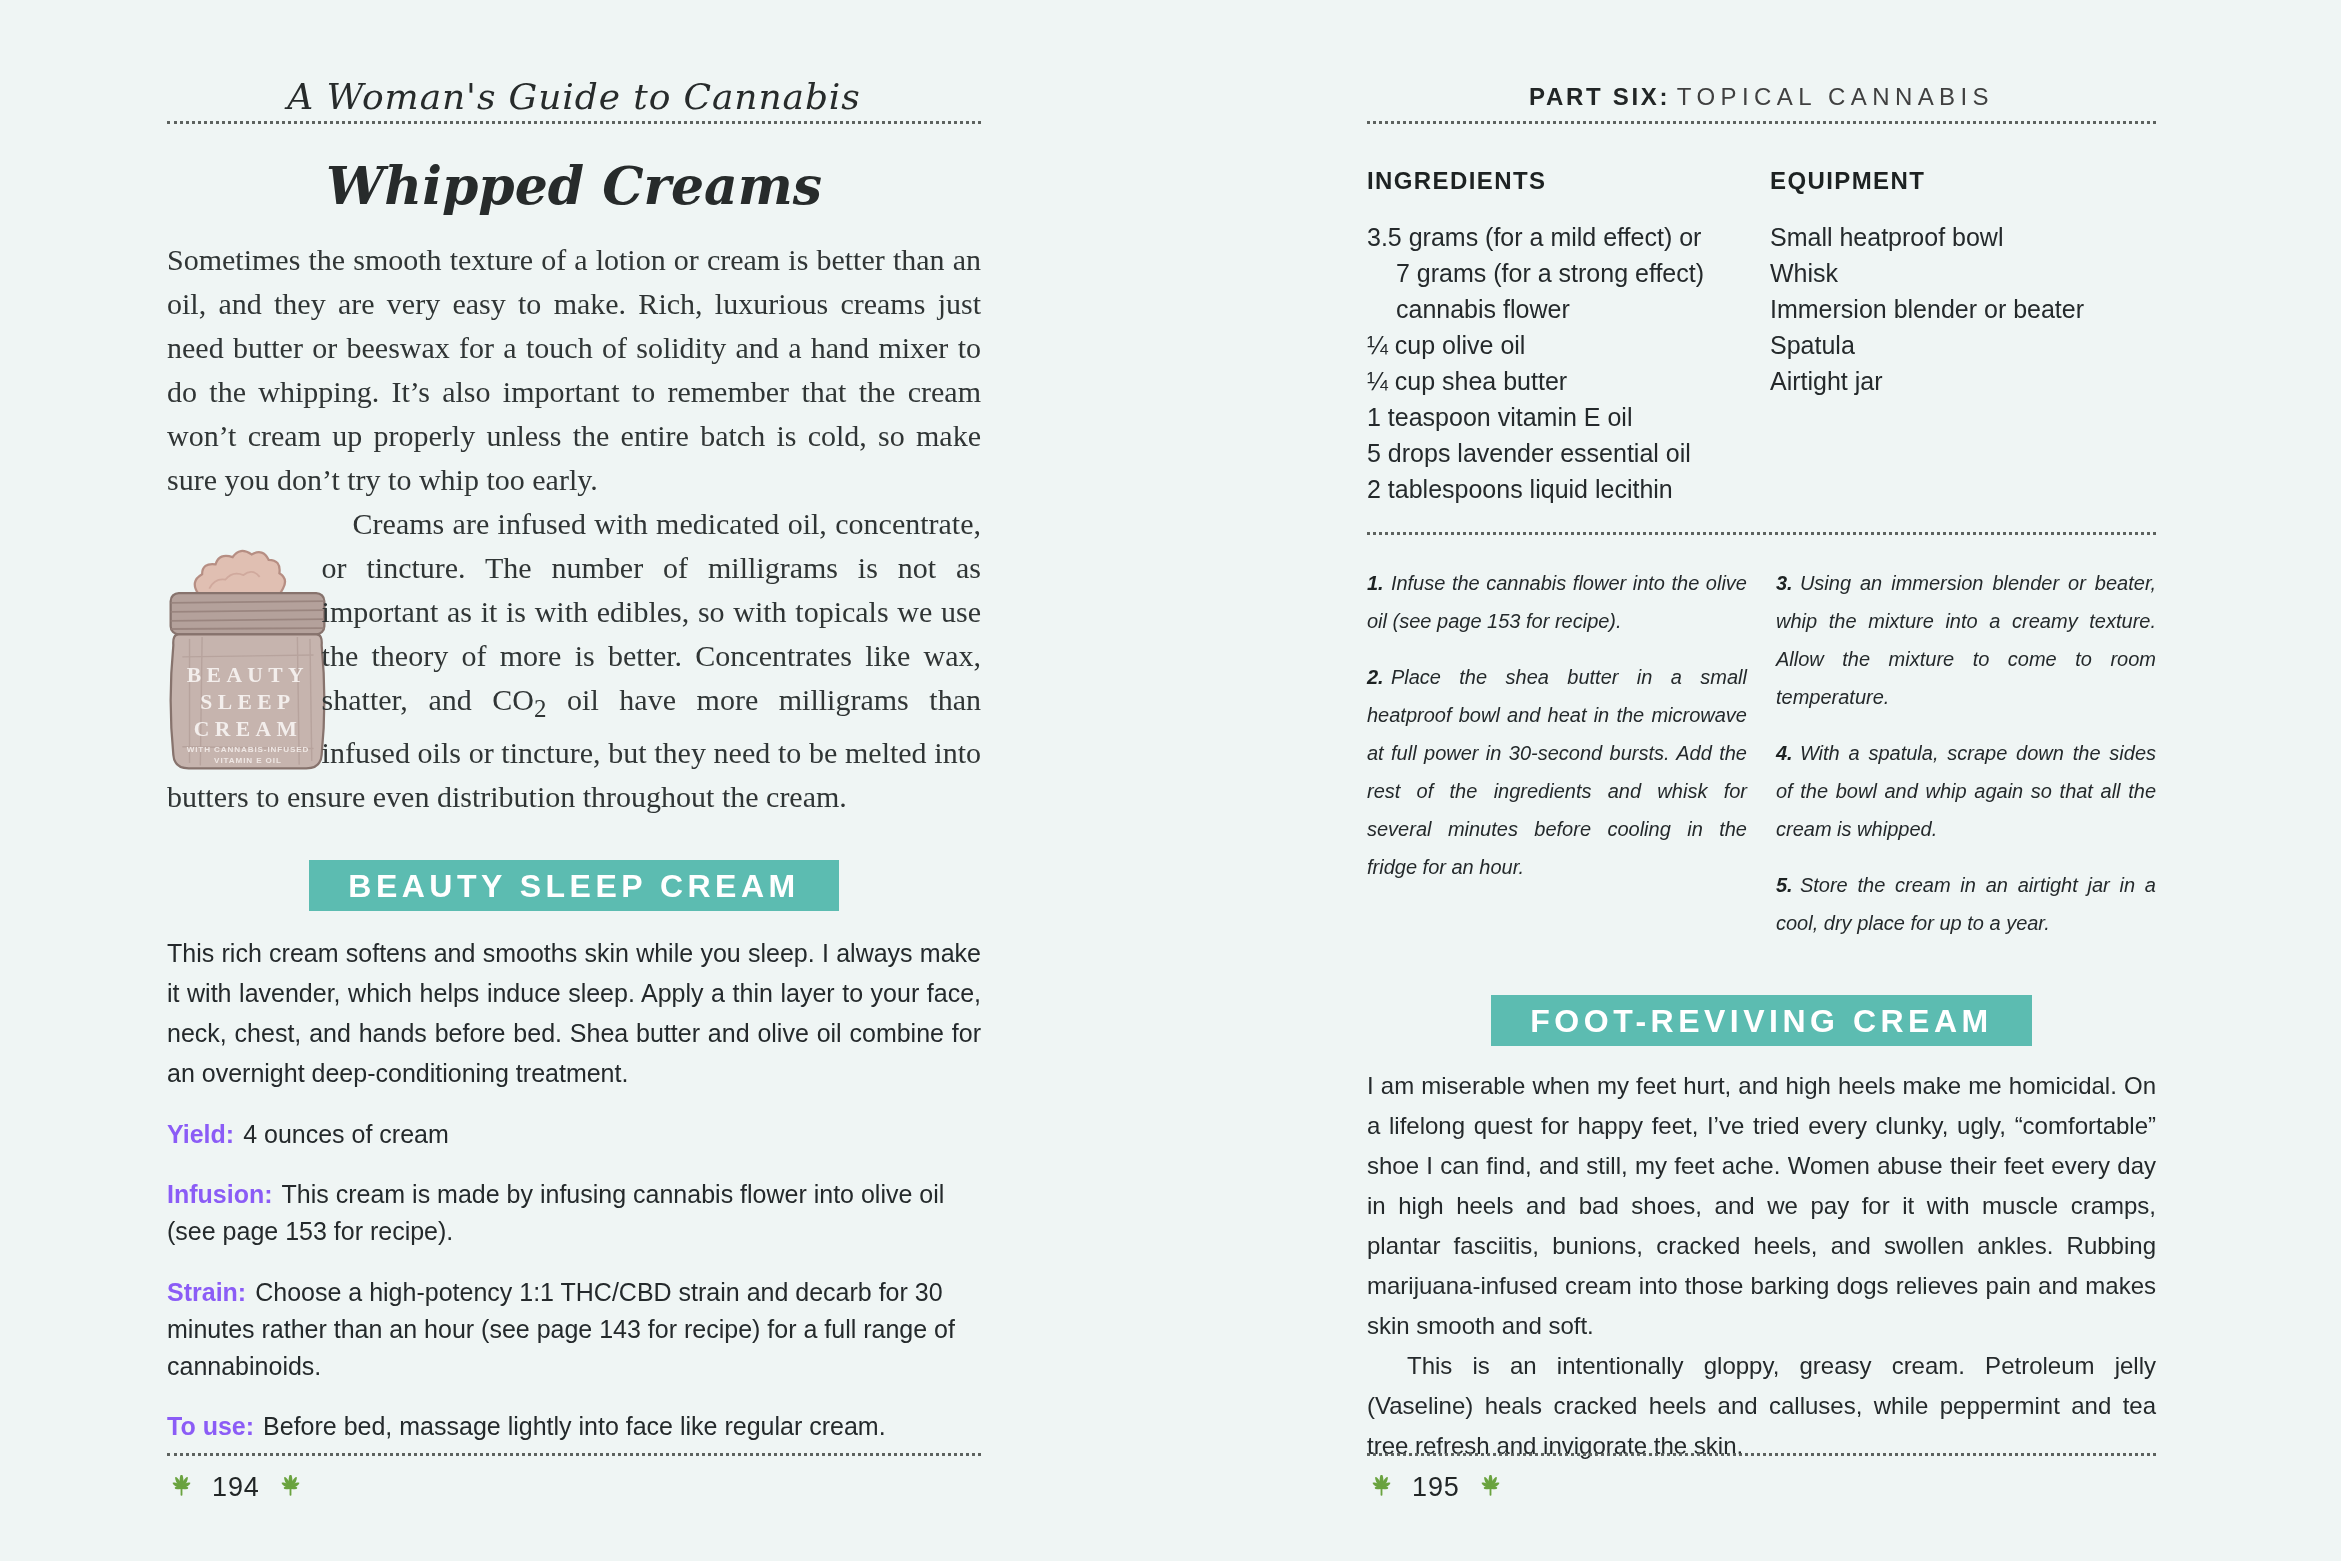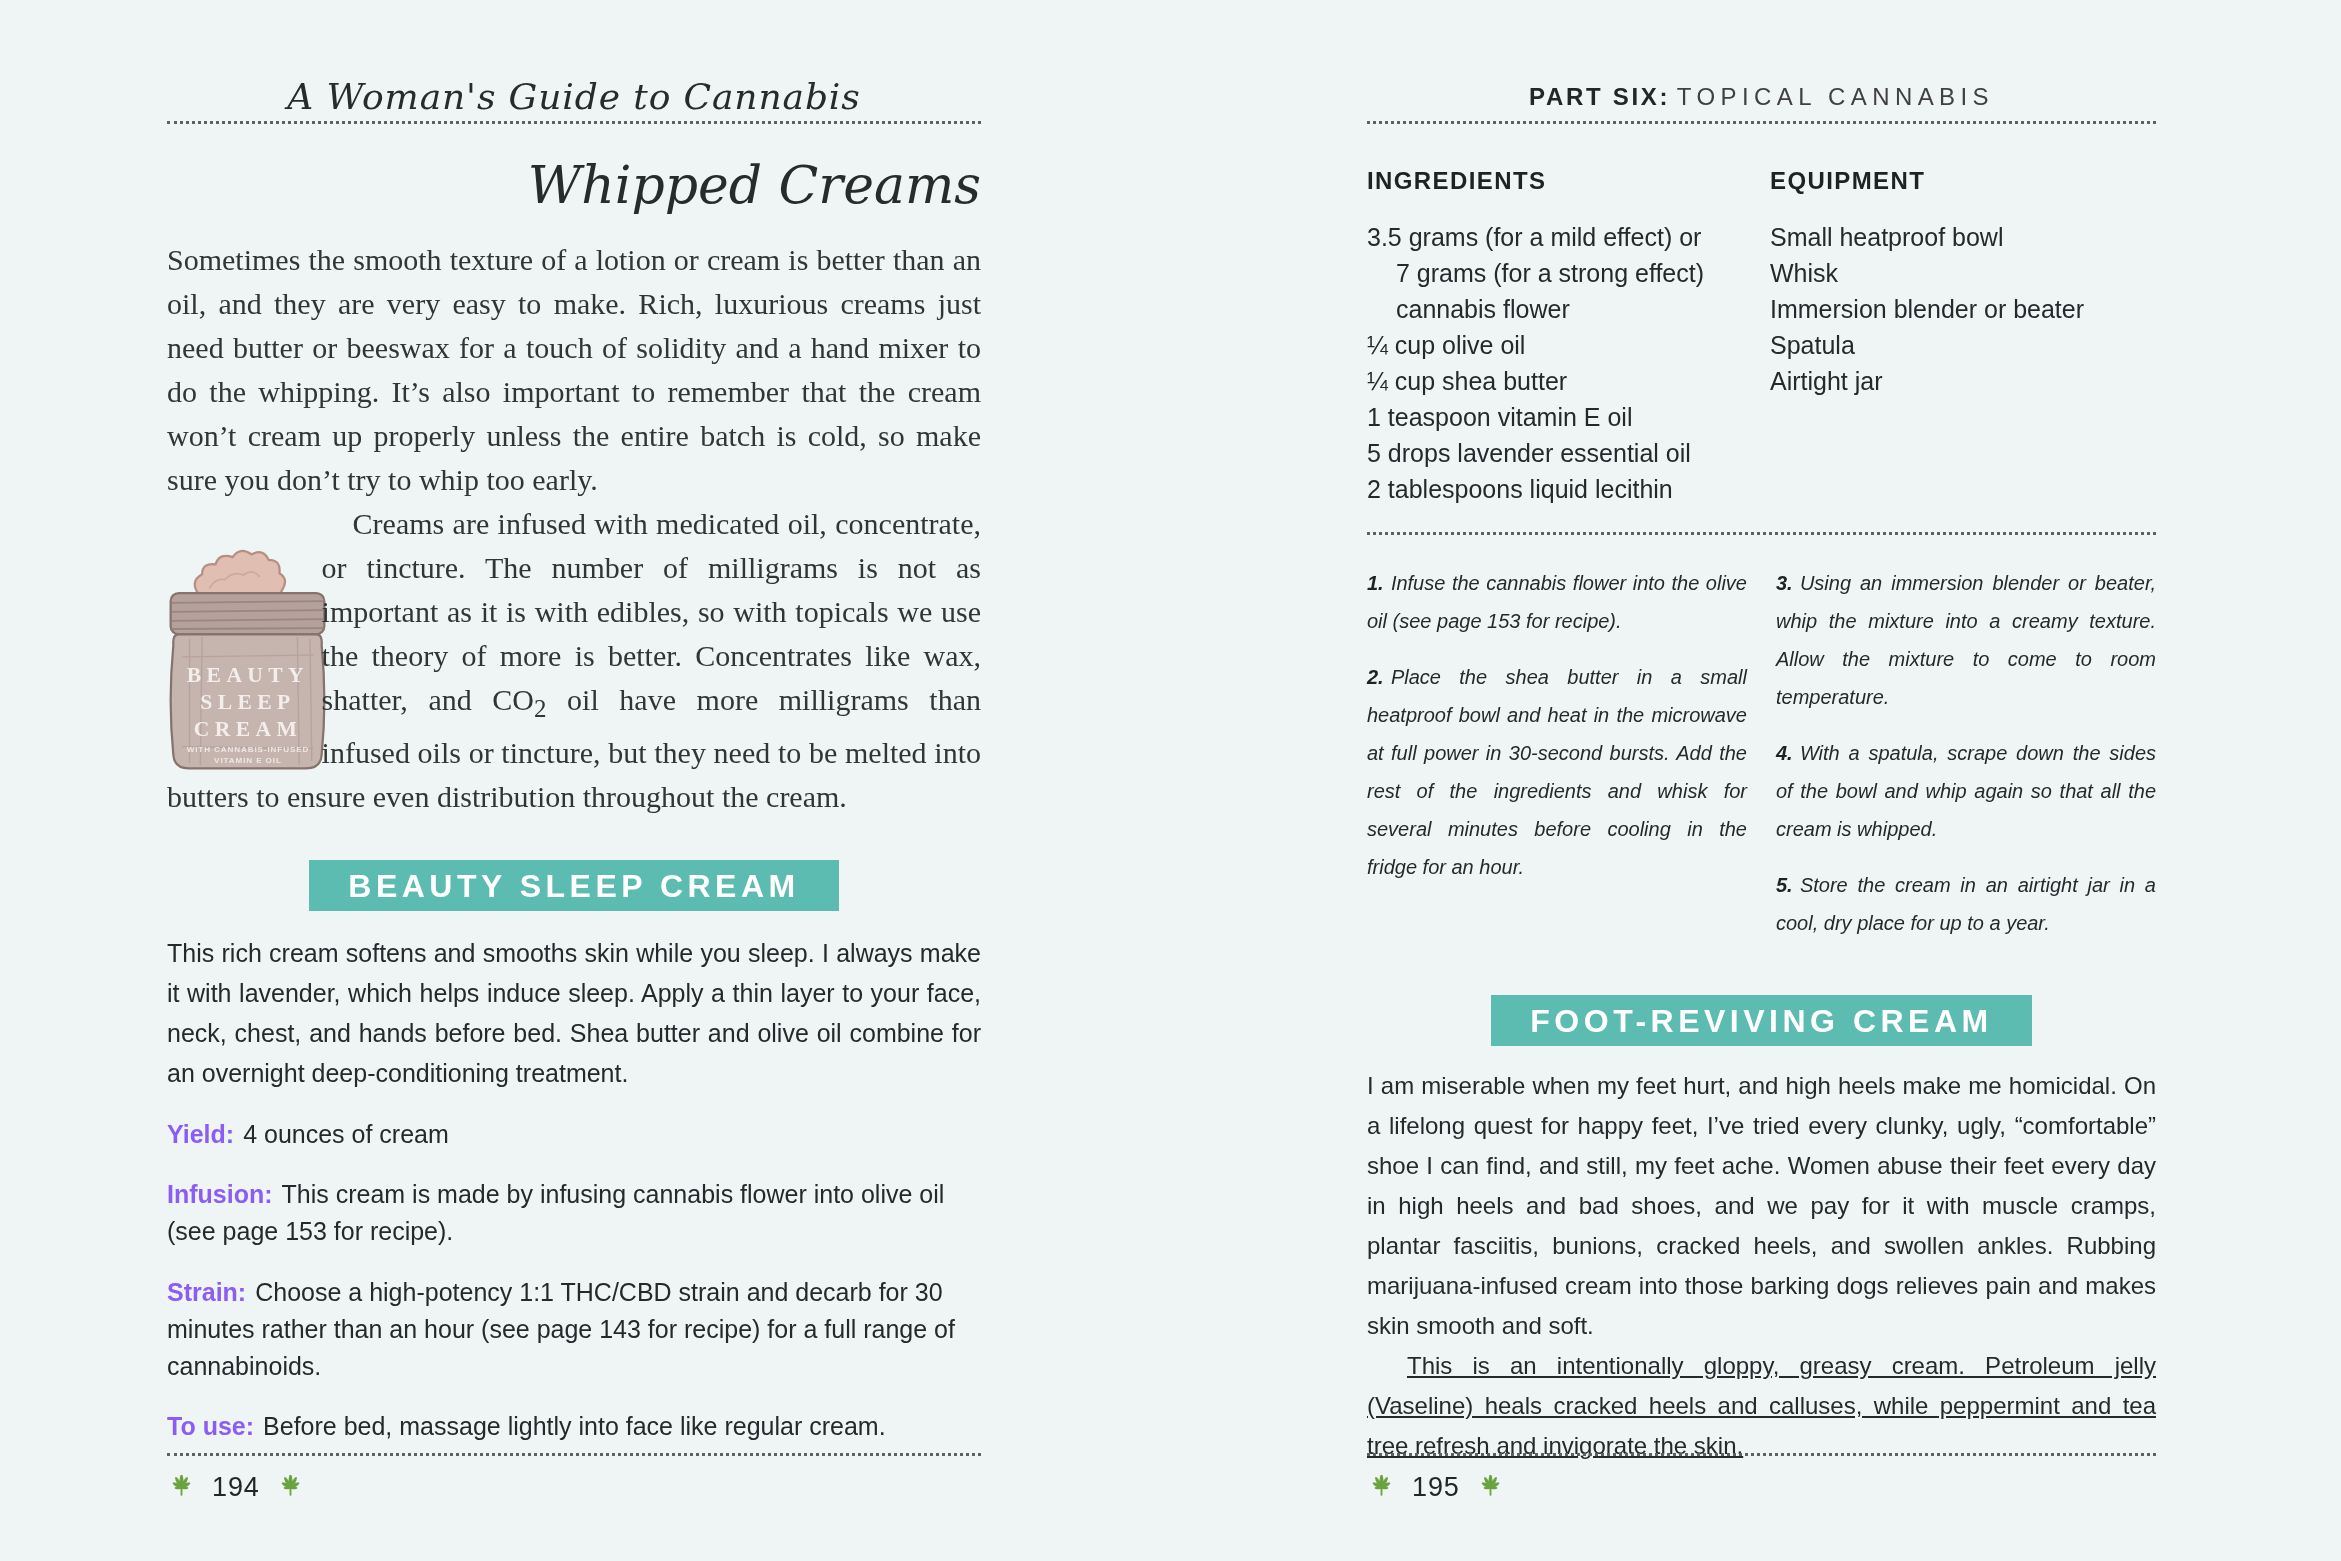--- a/index.html
+++ b/index.html
@@ -15,21 +15,21 @@
   
   .running-head { padding-top:76px; text-align:center; }
   .script { font-family:"DejaVu Serif", serif; font-style:italic; }
   .running-head .script { font-size:36px; line-height:41px; letter-spacing:0.9px; color:#272b2b; }
   .rh-sans { font-size:24px; line-height:41px; }
   .rh-bold  { font-weight:700; letter-spacing:2.7px; color:#222626; }
   .rh-light { font-weight:400; letter-spacing:5.4px; color:#404040; }
   .rule-dotted { border-top:3.6px dotted #5d625f; height:0; margin-top:3.6px; }
 
   
-  .chapter-title { margin:32px 0 0; text-align:right; font-size:52px; line-height:59px; font-weight:400; color:#272b2b; }
+  .chapter-title { margin:32px 0 0; text-align:center; font-size:52px; line-height:59px; font-weight:700; color:#272b2b; }
   .body-serif {
     font-family:"Liberation Serif", serif; font-size:30px; line-height:44px;
     text-align:justify; color:#30.3535; color:#303535; margin:23.4px 0 0;
   }
   .para2 { margin:0; text-indent:49px; }
   .jar-float {
     float:left; width:203px; height:222px;
     margin:47px 21.6px 3.6px -70px;
     shape-outside: polygon(0% 0%, 66% 0%, 70% 19%, 100% 22%, 100% 100%, 0% 100%);
     shape-margin:12.6px;
@@ -50,21 +50,21 @@
   .col-eq  { flex:1; }
   .list-title { font-size:24px; letter-spacing:1.4px; font-weight:700; margin:0 0 24px; color:#1d2222; }
   .ing, .eq { font-size:25px; line-height:36px; margin:0; color:#24292b; }
   .ing.indent { padding-left:29px; }
   .rule-ing { margin-top:25px; }
   .steps { display:flex; gap:29px; margin-top:29px; }
   .steps .col { width:380px; flex:none; }
   .step { font-size:20px; line-height:38px; text-align:justify; margin:0 0 18px; color:#24292b;font-style:italic; }
   .step b { font-weight:700; margin-right:7.2px; color:#1d2222; }
   .foot-para { font-size:24px; line-height:40px; text-align:justify; color:#24292b; margin:20px 0 0; }
-  .foot-para.cont { margin:0; text-indent:40px;text-decoration:underline; }
+  .foot-para.cont { margin:0; text-indent:40px; }
 
   
   .page-footer { position:absolute; top:1449px; left:0; right:0; }
   .pageno {
     margin-top:16px; display:flex; align-items:center; justify-content:flex-start; gap:16px;
     font-size:27px; font-weight:400; letter-spacing:0.9px; color:#222626;
   }
   .leaf { width:29px; height:25px; flex:none; }
 </style>
 </head>

